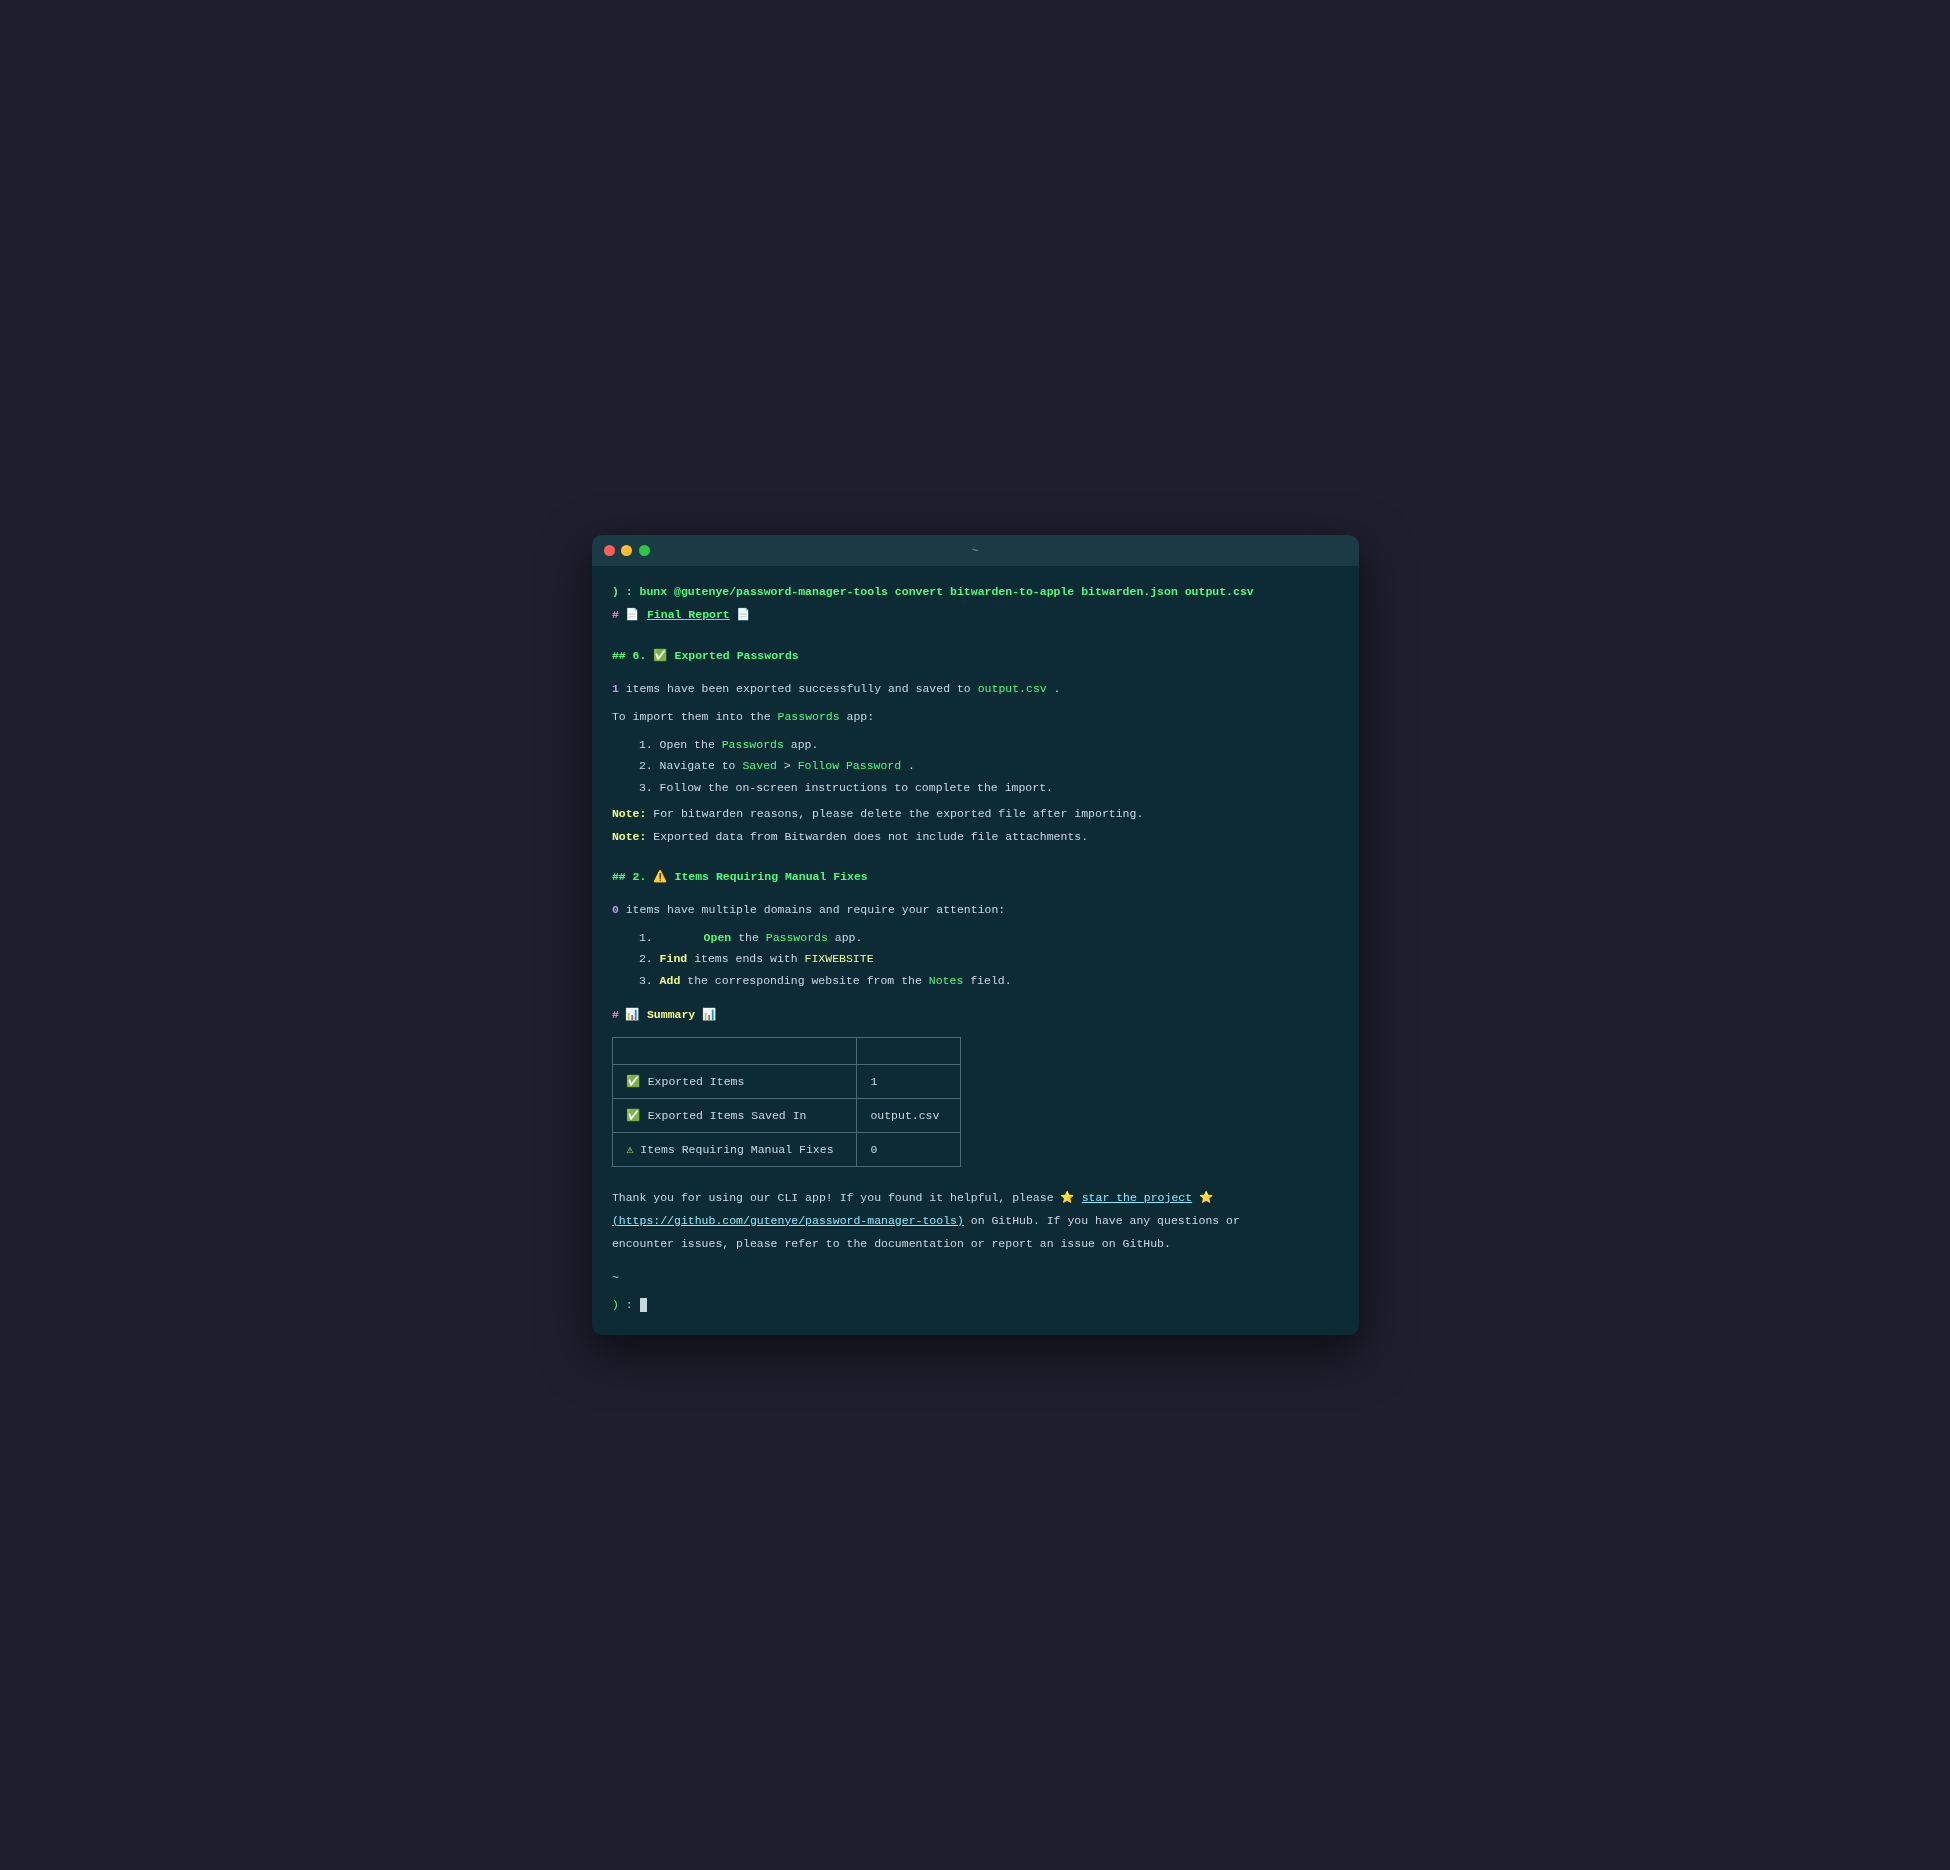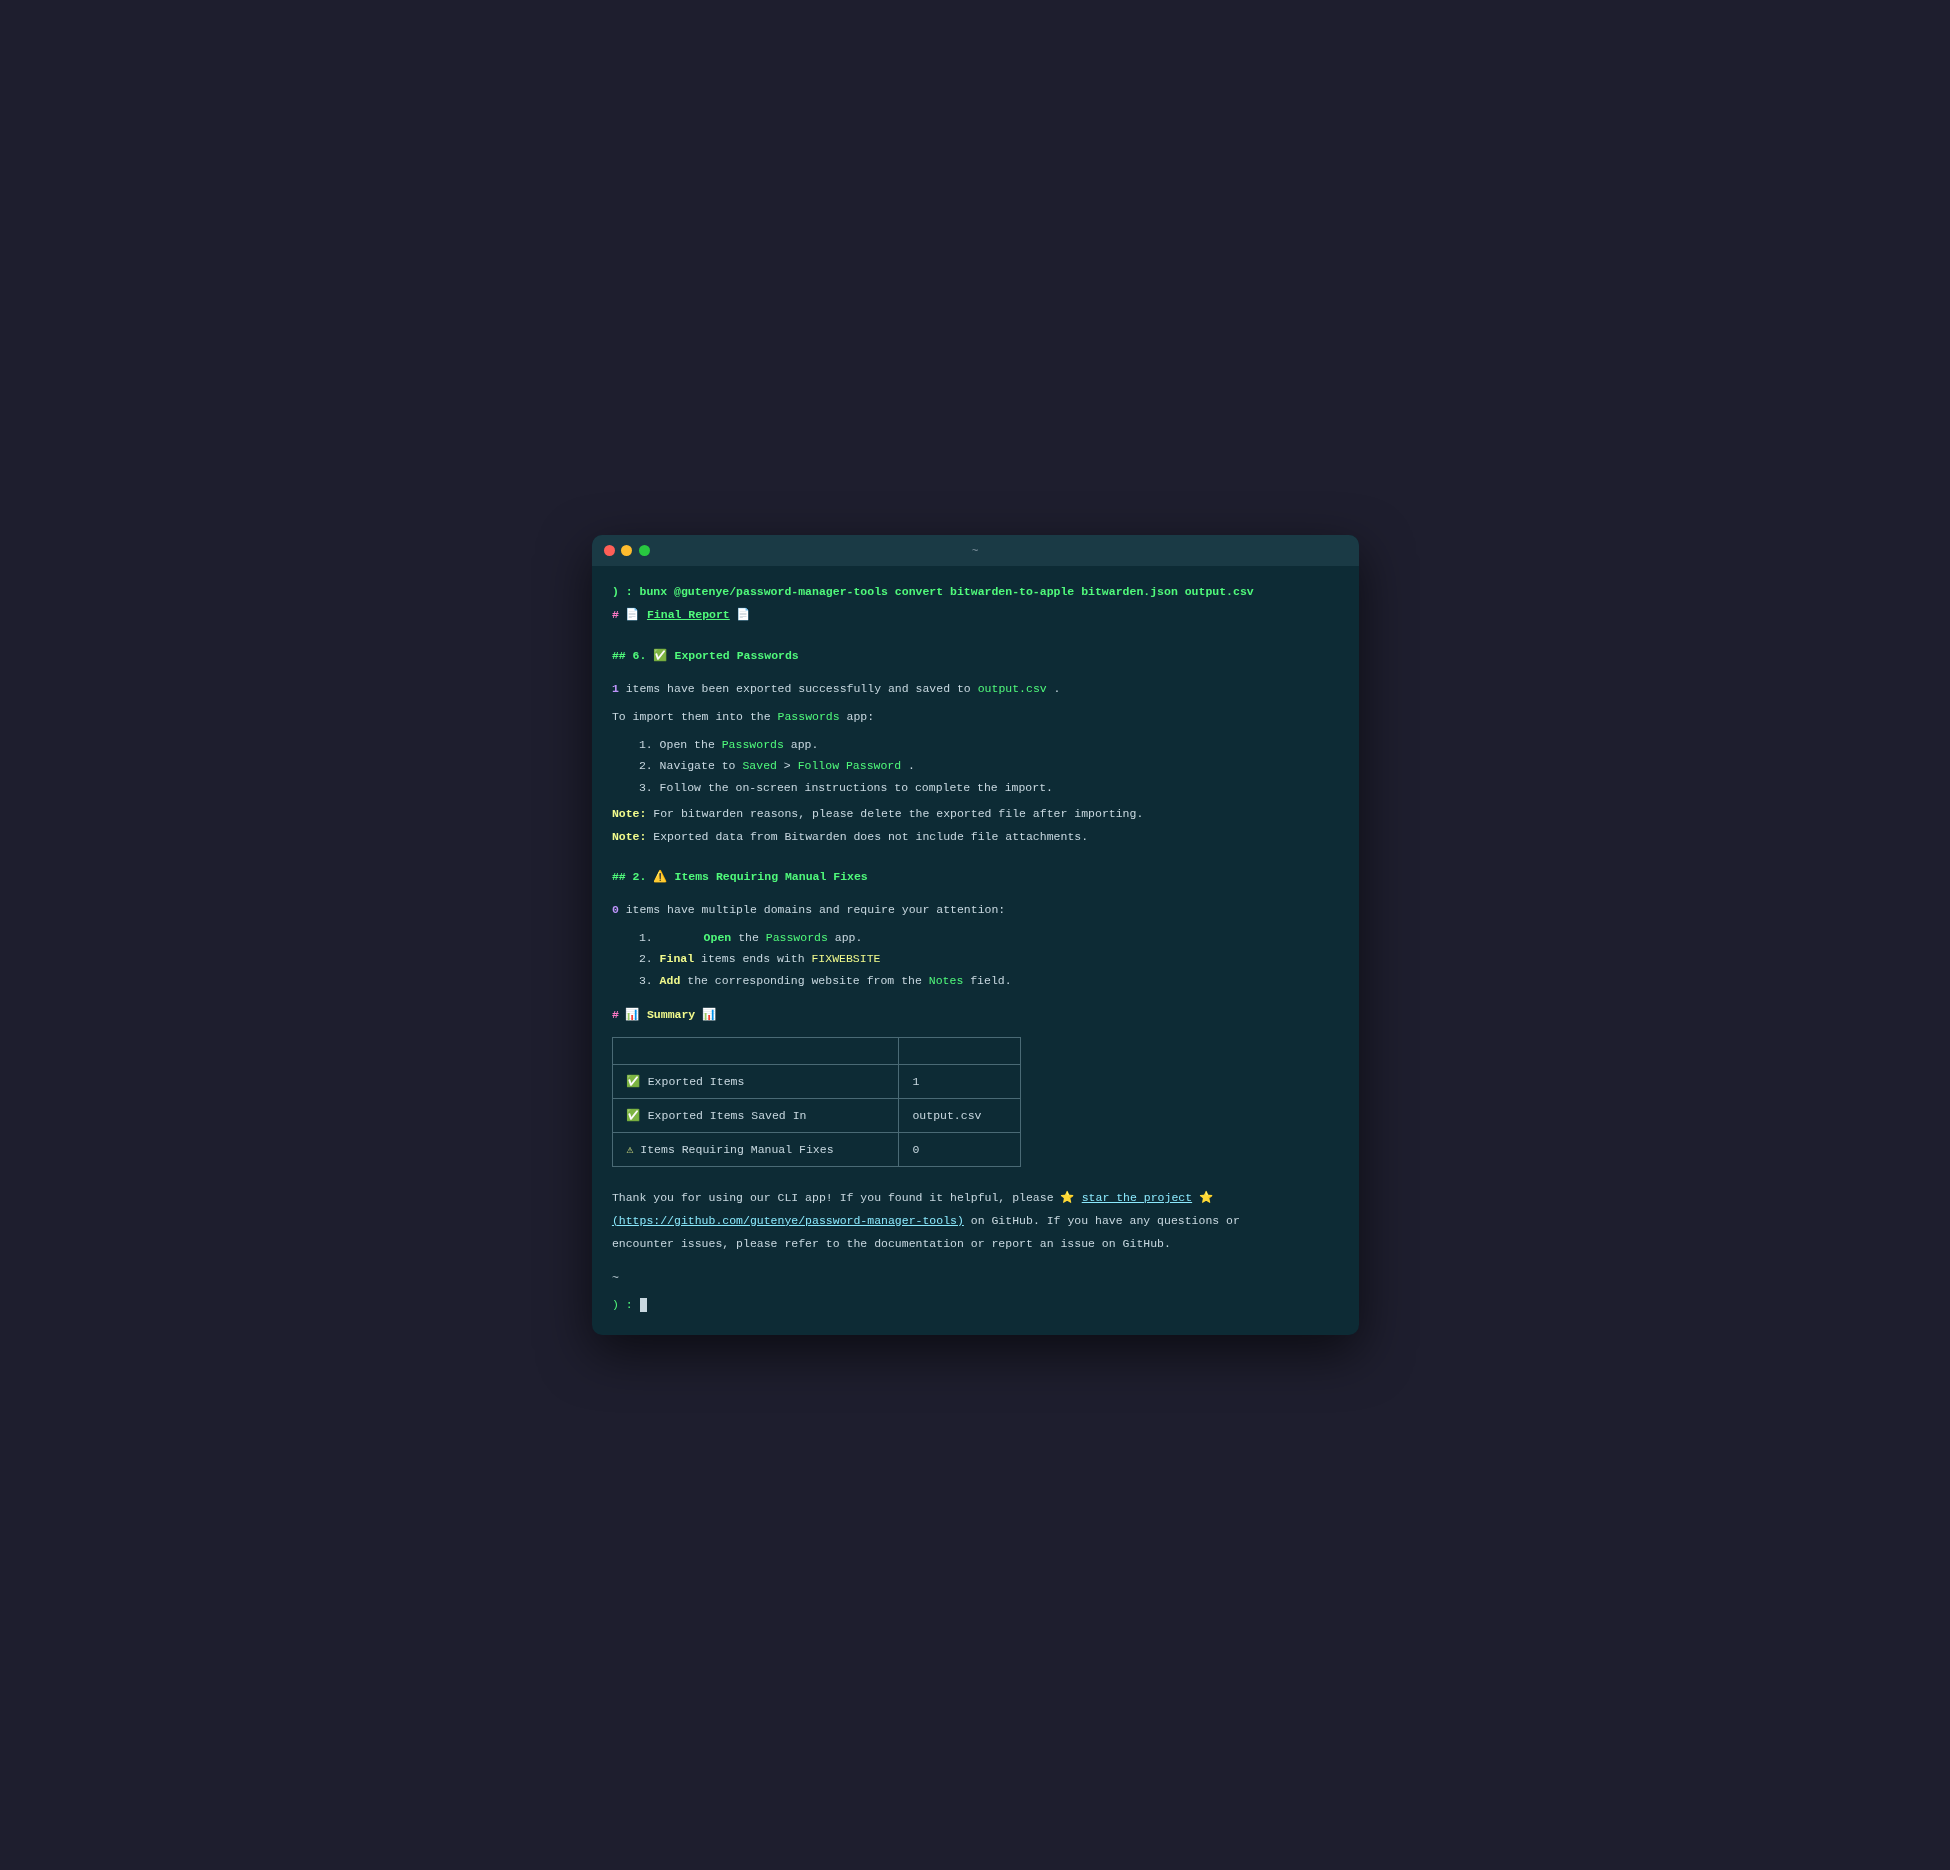--- a/index.html
+++ b/index.html
@@ -144,21 +144,21 @@
       margin-top: 5.1px;
     }
 
     .summary-heading .hash {
       color: #ff79c6;
     }
 
     .summary-table {
       border-collapse: collapse;
       margin-bottom: 15.3px;
-      width: 409px;
+      width: 349px;
     }
 
     .summary-table th,
     .summary-table td {
       border: 1.3px solid #4a6a75;
       padding: 6.8px 13.6px;
       font-family: 'Courier New', Courier, monospace;
       font-size: 11.5px;
       color: #c8d8e0;
     }
@@ -317,21 +317,21 @@
 
     <div class="list-item">
       <span>1.  </span>
       <span class="open-bold" style="color:#50fa7b;font-weight:bold;margin-left:44px;">Open</span>
       <span> the </span>
       <span class="inline-code">Passwords</span>
       <span> app.</span>
     </div>
     <div class="list-item">
       <span>2.  </span>
-      <span class="find-bold" style="color:#f1fa8c;font-weight:bold;">Final</span>
+      <span class="find-bold" style="color:#f1fa8c;font-weight:bold;">Find</span>
       <span> items ends with </span>
       <span class="inline-code-yellow">FIXWEBSITE</span>
     </div>
     <div class="list-item">
       <span>3.  </span>
       <span class="add-bold" style="color:#f1fa8c;font-weight:bold;">Add</span>
       <span> the corresponding website from the </span>
       <span class="inline-code">Notes</span>
       <span> field.</span>
     </div>

